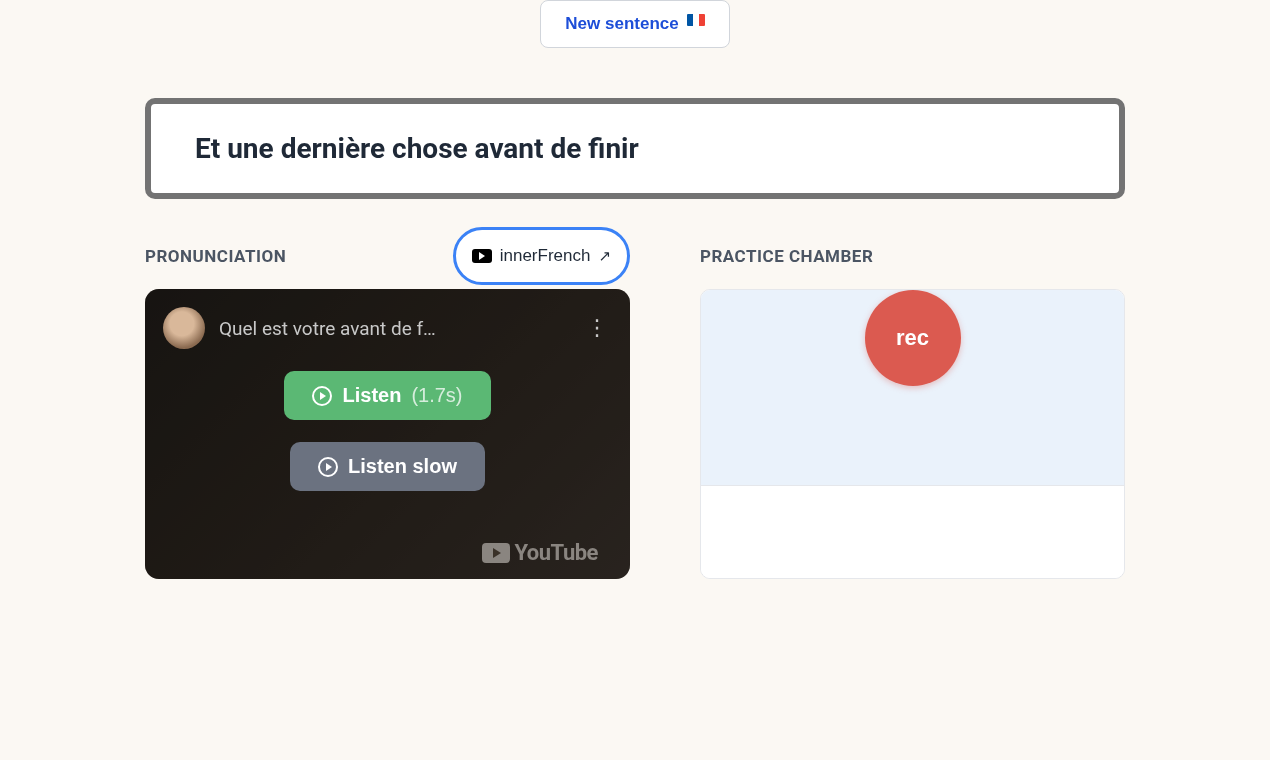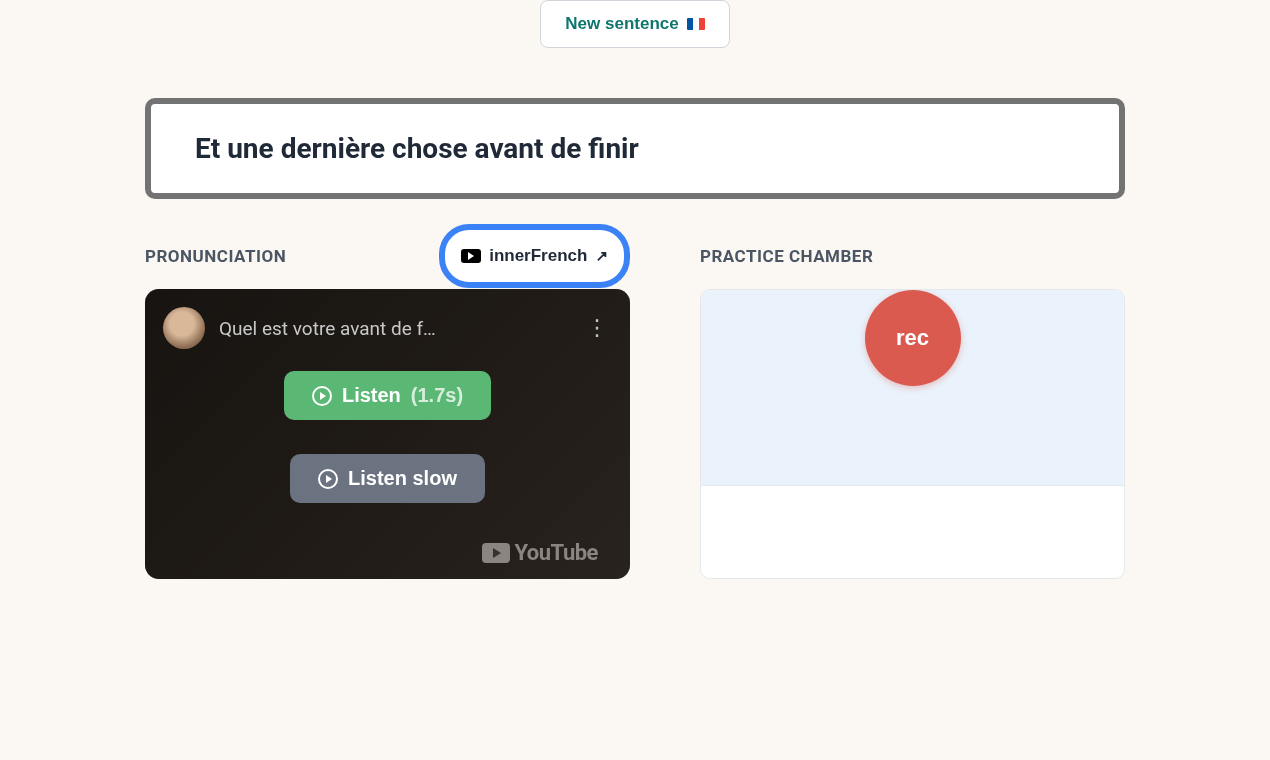--- a/index.html
+++ b/index.html
@@ -33,24 +33,24 @@
       justify-content: center;
       margin-bottom: 50px;
     }
     .new-sentence-btn {
       background: #fff;
       border: 1px solid #d1d5db;
       border-radius: 8px;
       padding: 13px 24px;
       font-size: 17px;
       font-weight: 600;
-      color: #0f766e;
+      color: #1d4ed8;
       cursor: pointer;
       display: inline-flex;
-      align-items: center;
+      align-items: flex-start;
       gap: 8px;
     }
     .flag-icon {
       width: 18px;
       height: 12px;
       display: inline-block;
       background: linear-gradient(to right, #0055a4 0 33.3%, #fff 33.3% 66.6%, #ef4135 66.6% 100%);
       border-radius: 1px;
       vertical-align: middle;
     }
@@ -86,30 +86,29 @@
     }
     .section-title {
       font-size: 17px;
       font-weight: 700;
       color: #4b5563;
       letter-spacing: 0.5px;
       text-transform: uppercase;
     }
     .source-badge {
       background: #fff;
-      border: 6px solid #3b82f6;
+      border: 3px solid #3b82f6;
       border-radius: 30px;
       padding: 16px 16px;
       font-size: 17px;
       color: #1f2937;
       cursor: pointer;
       display: inline-flex;
       align-items: center;
       gap: 8px;
-      font-weight: bold;
     }
     .yt-icon {
       width: 20px;
       height: 14px;
       background: #000;
       border-radius: 3px;
       position: relative;
       display: inline-block;
     }
     .yt-icon::after {
@@ -171,21 +170,21 @@
       cursor: pointer;
     }
     .video-btns {
       position: absolute;
       top: 82px;
       left: 0;
       right: 0;
       display: flex;
       flex-direction: column;
       align-items: center;
-      gap: 34px;
+      gap: 22px;
     }
     .listen-btn {
       border: none;
       border-radius: 10px;
       padding: 13px 28px;
       font-size: 20px;
       font-weight: 600;
       color: #fff;
       cursor: pointer;
       display: inline-flex;
@@ -212,21 +211,21 @@
       left: 6px;
       top: 4px;
       width: 0;
       height: 0;
       border-left: 6px solid #fff;
       border-top: 4px solid transparent;
       border-bottom: 4px solid transparent;
     }
     .listen-dur {
       color: rgba(255,255,255,0.75);
-      font-weight: 700;
+      font-weight: 400;
     }
     .yt-wordmark {
       position: absolute;
       bottom: 14px;
       right: 32px;
       font-size: 22px;
       font-weight: 700;
       color: #8a8580;
       letter-spacing: -0.5px;
       display: flex;

